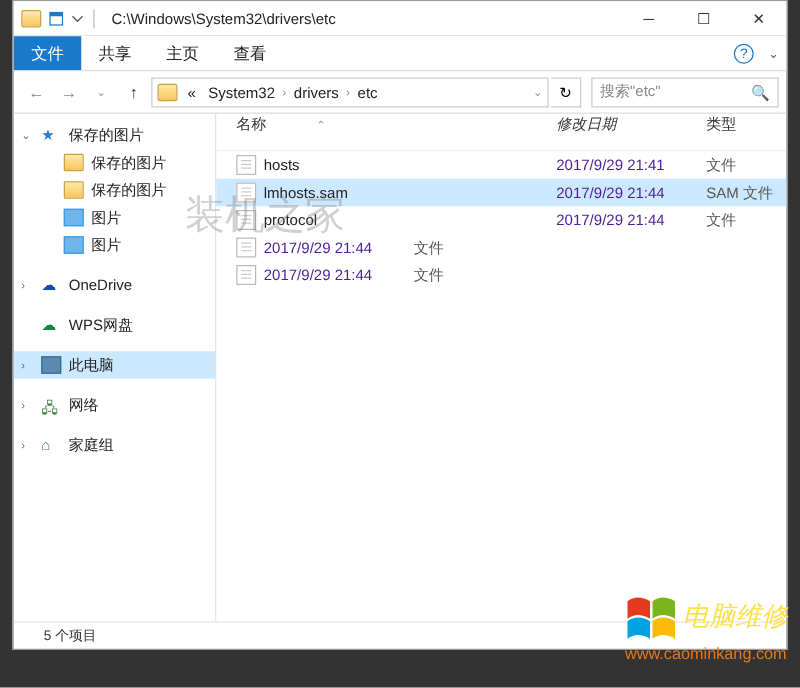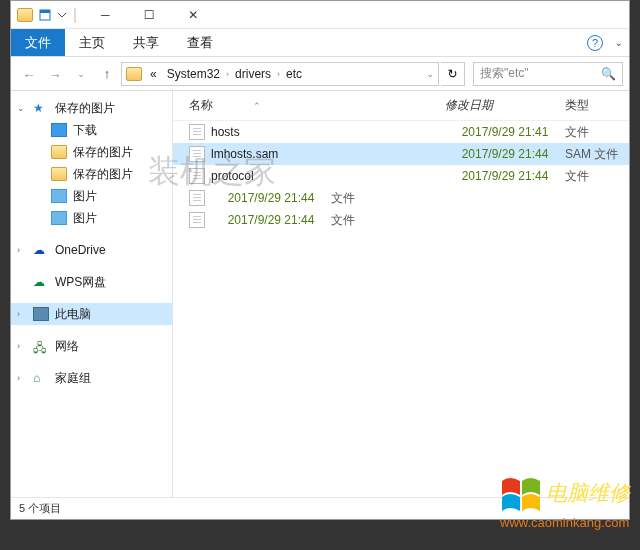--- a/index.html
+++ b/index.html
@@ -37,34 +37,34 @@
 .ico-desktop { background: #3a9be8; border: 1px solid #2b7cd3; }
 .ico-download { background: #3a9be8; border: 1px solid #2b7cd3; }
 .ico-folder { background: linear-gradient(#ffe9a6,#f7c65e); border: 1px solid #caa23d; border-radius: 1px; }
 .ico-pic { background: #6fb7e8; border: 1px solid #3a9be8; }
 .ico-onedrive { color: #0a4db3; }
 .ico-wps { color: #0a8a3a; }
 .ico-pc { background: #5a8ab0; border: 1px solid #3a6a90; }
 .ico-network { color: #3a7a3a; }
 .ico-home { color: #3a8a7a; }
 .main { flex: 1; display: flex; flex-direction: column; }
-.columns { display: flex; height: 30px; border-bottom: 1px solid #eee; font-size: 12px; color: #333; align-items: center; padding-left: 16px; }
+.columns { display: flex; height: 30px; border-bottom: 1px solid #eee; font-size: 12px; color: #333; align-items: flex-start; padding-left: 16px; }
 .col-name { flex: 1; }
 .col-date { width: 120px; font-style: italic; }
 .col-type { width: 64px; }
 .sort-ind { font-size: 9px; color: #888; margin-left: 40px; }
 .rows { flex: 1; }
 .row { display: flex; align-items: center; height: 22px; font-size: 12px; padding-left: 16px; color: #222; }
 .row.selected { background: #cce8ff; }
 .row .file-ico { width: 16px; height: 16px; border: 1px solid #bbb; background: #fff; margin-right: 6px; position: relative; }
 .row .file-ico::after { content: ""; position: absolute; top: 3px; left: 3px; right: 3px; height: 1px; background: #ccc; box-shadow: 0 3px 0 #ccc, 0 6px 0 #ccc; }
 .row .fname { flex: 1; }
-.row .fdate { width: 120px; color: #4d7c0f; text-align: center; }
+.row .fdate { width: 120px; color: #4c1d95; }
 .row .ftype { width: 64px; color: #555; }
-.statusbar { height: 22px; border-top: 1px solid #e5e5e5; font-size: 11px; display: flex; align-items: center; padding: 0 8px; color: #333; }
+.statusbar { height: 22px; border-top: 1px solid #e5e5e5; font-size: 11px; display: flex; align-items: center; padding: 0 24px; color: #333; }
 .watermark { position: absolute; left: 148px; top: 150px; font-size: 32px; color: rgba(120,120,120,0.35); font-family: Liberation Mono, monospace; pointer-events: none; }
 .logo-overlay { position: absolute; right: 10px; bottom: 20px; text-align: left; font-family: "Microsoft YaHei"; }
 .logo-overlay .big { font-size: 21px; font-weight: normal; font-style: italic; color: #fde047; }
 .logo-overlay .small { font-size: 13px; color: #e67a1a; }
 .side-gap { height: 10px; }
 svg { display: block; }
 </style>
 </head>
 <body>
 
@@ -75,31 +75,32 @@
       <div class="icon-folder"></div>
       <svg width="12" height="12">
           <rect x="1" y="1" width="10" height="10" fill="none" stroke="#1979ca" stroke-width="1"></rect>
           <rect x="1" y="1" width="10" height="3" fill="#1979ca"></rect>
         </svg>
       <svg width="10" height="10">
           <path d="M1 3 L5 7 L9 3" fill="none" stroke="#555" stroke-width="1"></path>
         </svg>
       <span style="color:#ccc">|</span>
     </div>
+    <div class="title-text">C:\Windows\System32\drivers\etc</div>
     <div class="win-controls">
       <div>─</div>
       <div>☐</div>
       <div>✕</div>
     </div>
   </div>
 
   <div class="ribbon">
     <div class="tab active">文件</div>
+    <div class="tab">共享</div>
     <div class="tab">主页</div>
-    <div class="tab">共享</div>
     <div class="tab">查看</div>
     <div class="expand">⌄</div>
     <div class="help">?</div>
   </div>
 
   <div class="navbar">
     <div class="nav-btn">←</div>
     <div class="nav-btn">→</div>
     <div class="nav-btn" style="font-size:9px">⌄</div>
     <div class="nav-btn enabled">↑</div>
@@ -122,24 +123,20 @@
   </div>
 
   <div class="content">
     <div class="sidebar">
       <div class="side-item">
         <span class="chev">⌄</span>
         <span class="side-icon ico-star">★</span>
         <span>保存的图片</span>
       </div>
       <div class="side-item sub">
-          <span class="side-icon ico-download"></span>
-          <span>下载</span>
-        </div>
-      <div class="side-item sub">
           <span class="side-icon ico-folder"></span>
           <span>保存的图片</span>
         </div>
       <div class="side-item sub">
           <span class="side-icon ico-folder"></span>
           <span>保存的图片</span>
         </div>
       <div class="side-item sub">
           <span class="side-icon ico-pic"></span>
           <span>图片</span>

